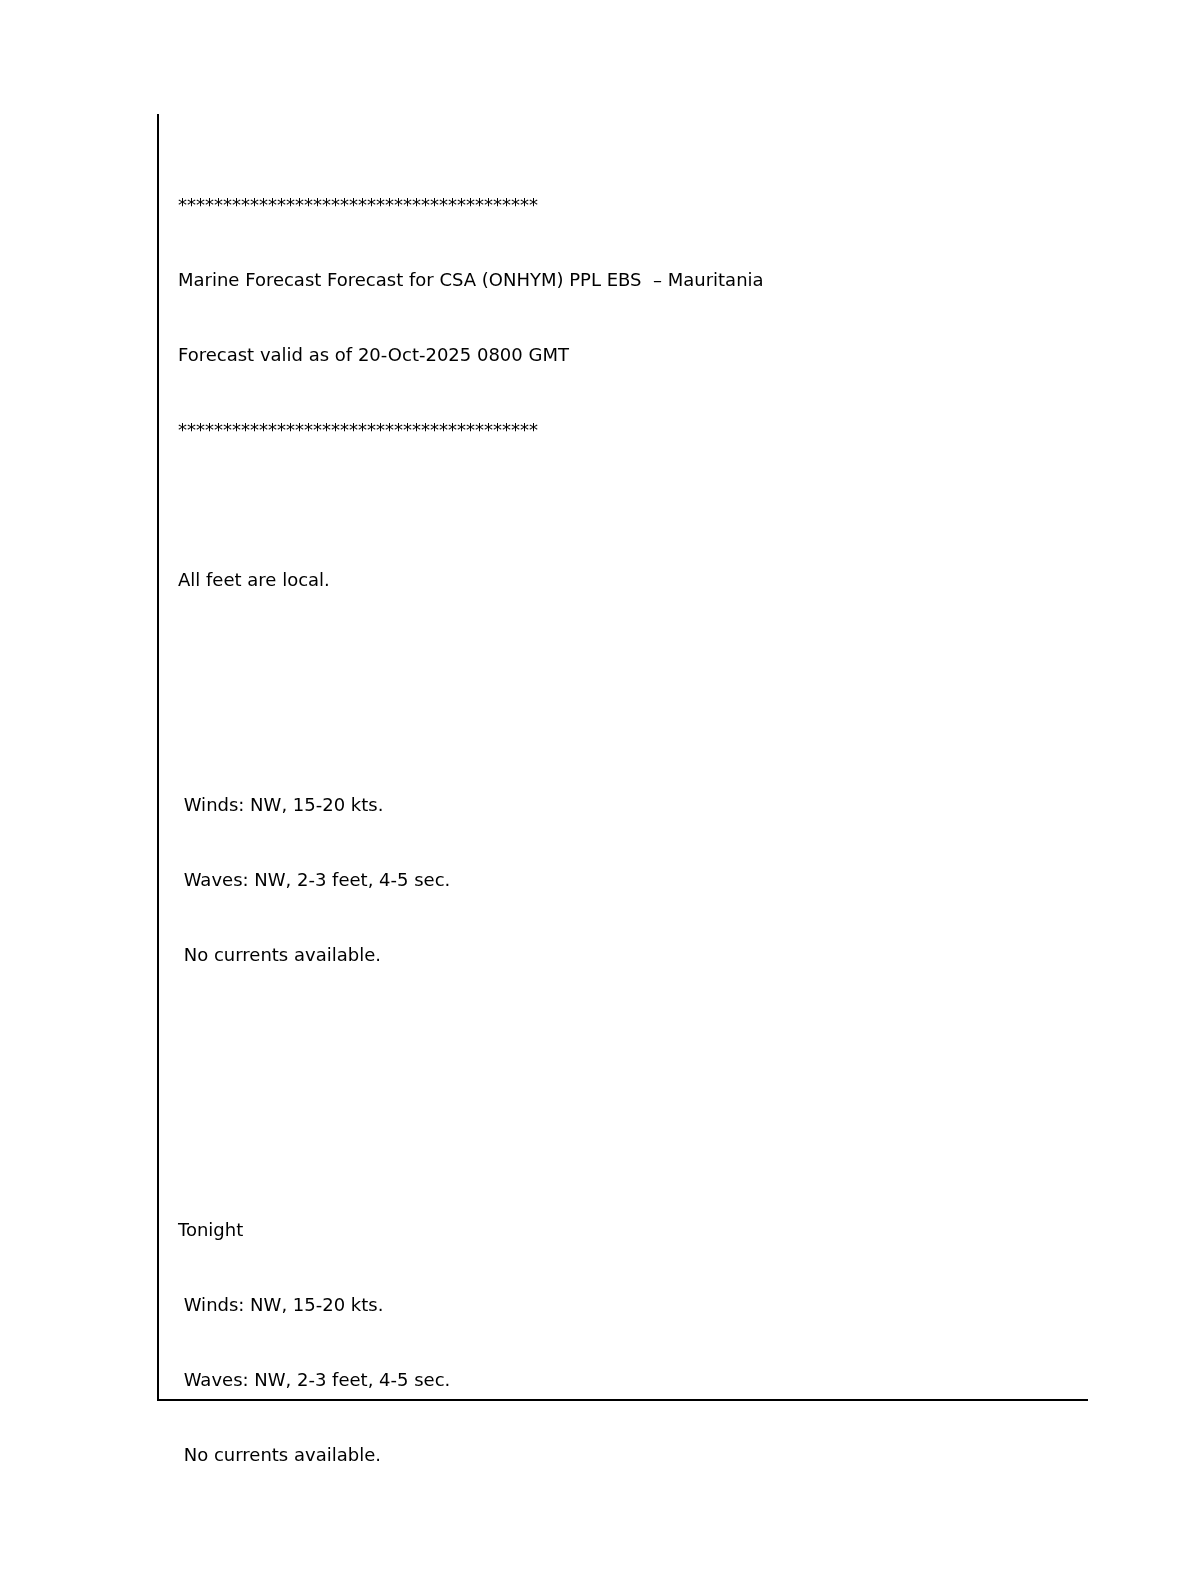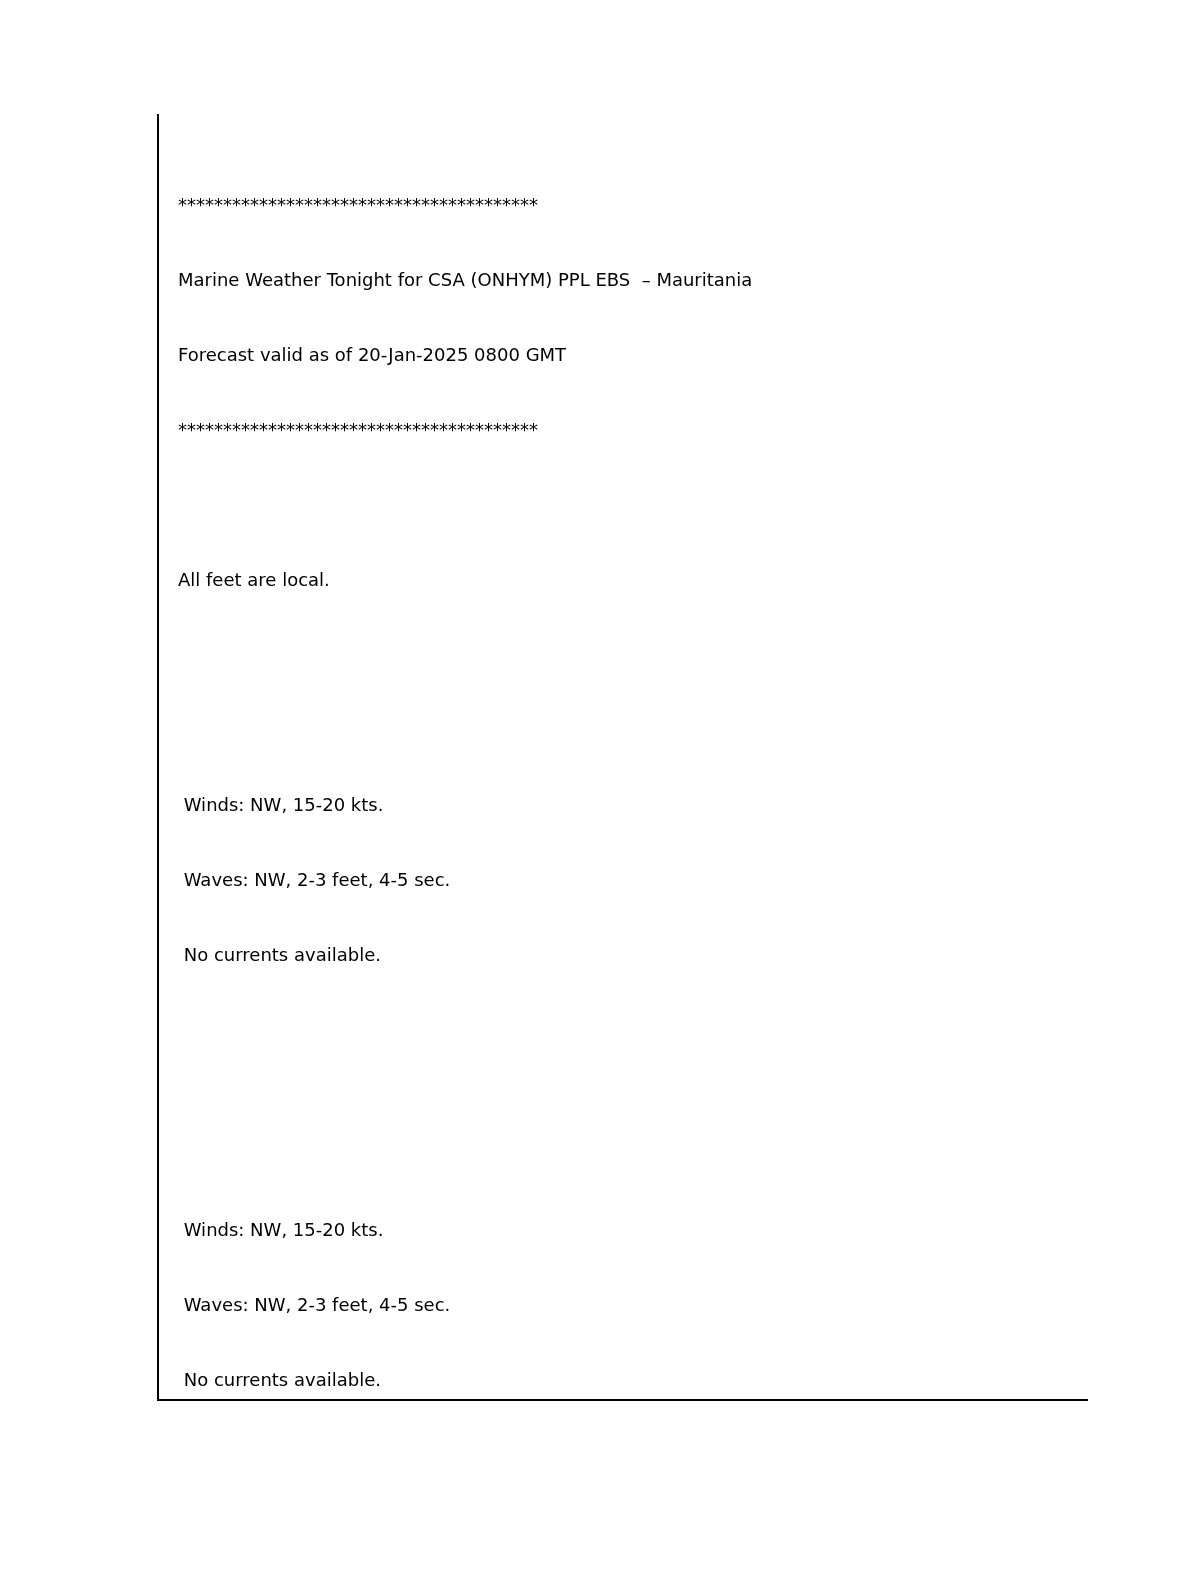--- a/index.html
+++ b/index.html
@@ -51,35 +51,36 @@
 <body>
 
 <div class="page">
 
   <div class="frame-left"></div>
   <div class="frame-bottom"></div>
 
   <div class="content">
 
     <div class="line">****************************************</div>
-    <div class="line">Marine Weather Tonight for CSA (ONHYM) PPL EBS  – Mauritania</div>
-    <div class="line">Forecast valid as of 20-Jan-2025 0800 GMT</div>
+    <div class="line">Marine Forecast Forecast for CSA (ONHYM) PPL EBS  – Mauritania</div>
+    <div class="line">Forecast valid as of 20-Oct-2025 0800 GMT</div>
     <div class="line">****************************************</div>
     <div class="blank"></div>
     <div class="line">All feet are local.</div>
     <div class="blank"></div>
 
     <div>
       <div class="line"> Winds: NW, 15-20 kts.</div>
       <div class="line"> Waves: NW, 2-3 feet, 4-5 sec.</div>
       <div class="line"> No currents available.</div>
       <div class="blank"></div>
     </div>
 
     <div>
+      <div class="line">Tonight</div>
       <div class="line"> Winds: NW, 15-20 kts.</div>
       <div class="line"> Waves: NW, 2-3 feet, 4-5 sec.</div>
       <div class="line"> No currents available.</div>
       
     </div>
 
     
 
     
 

